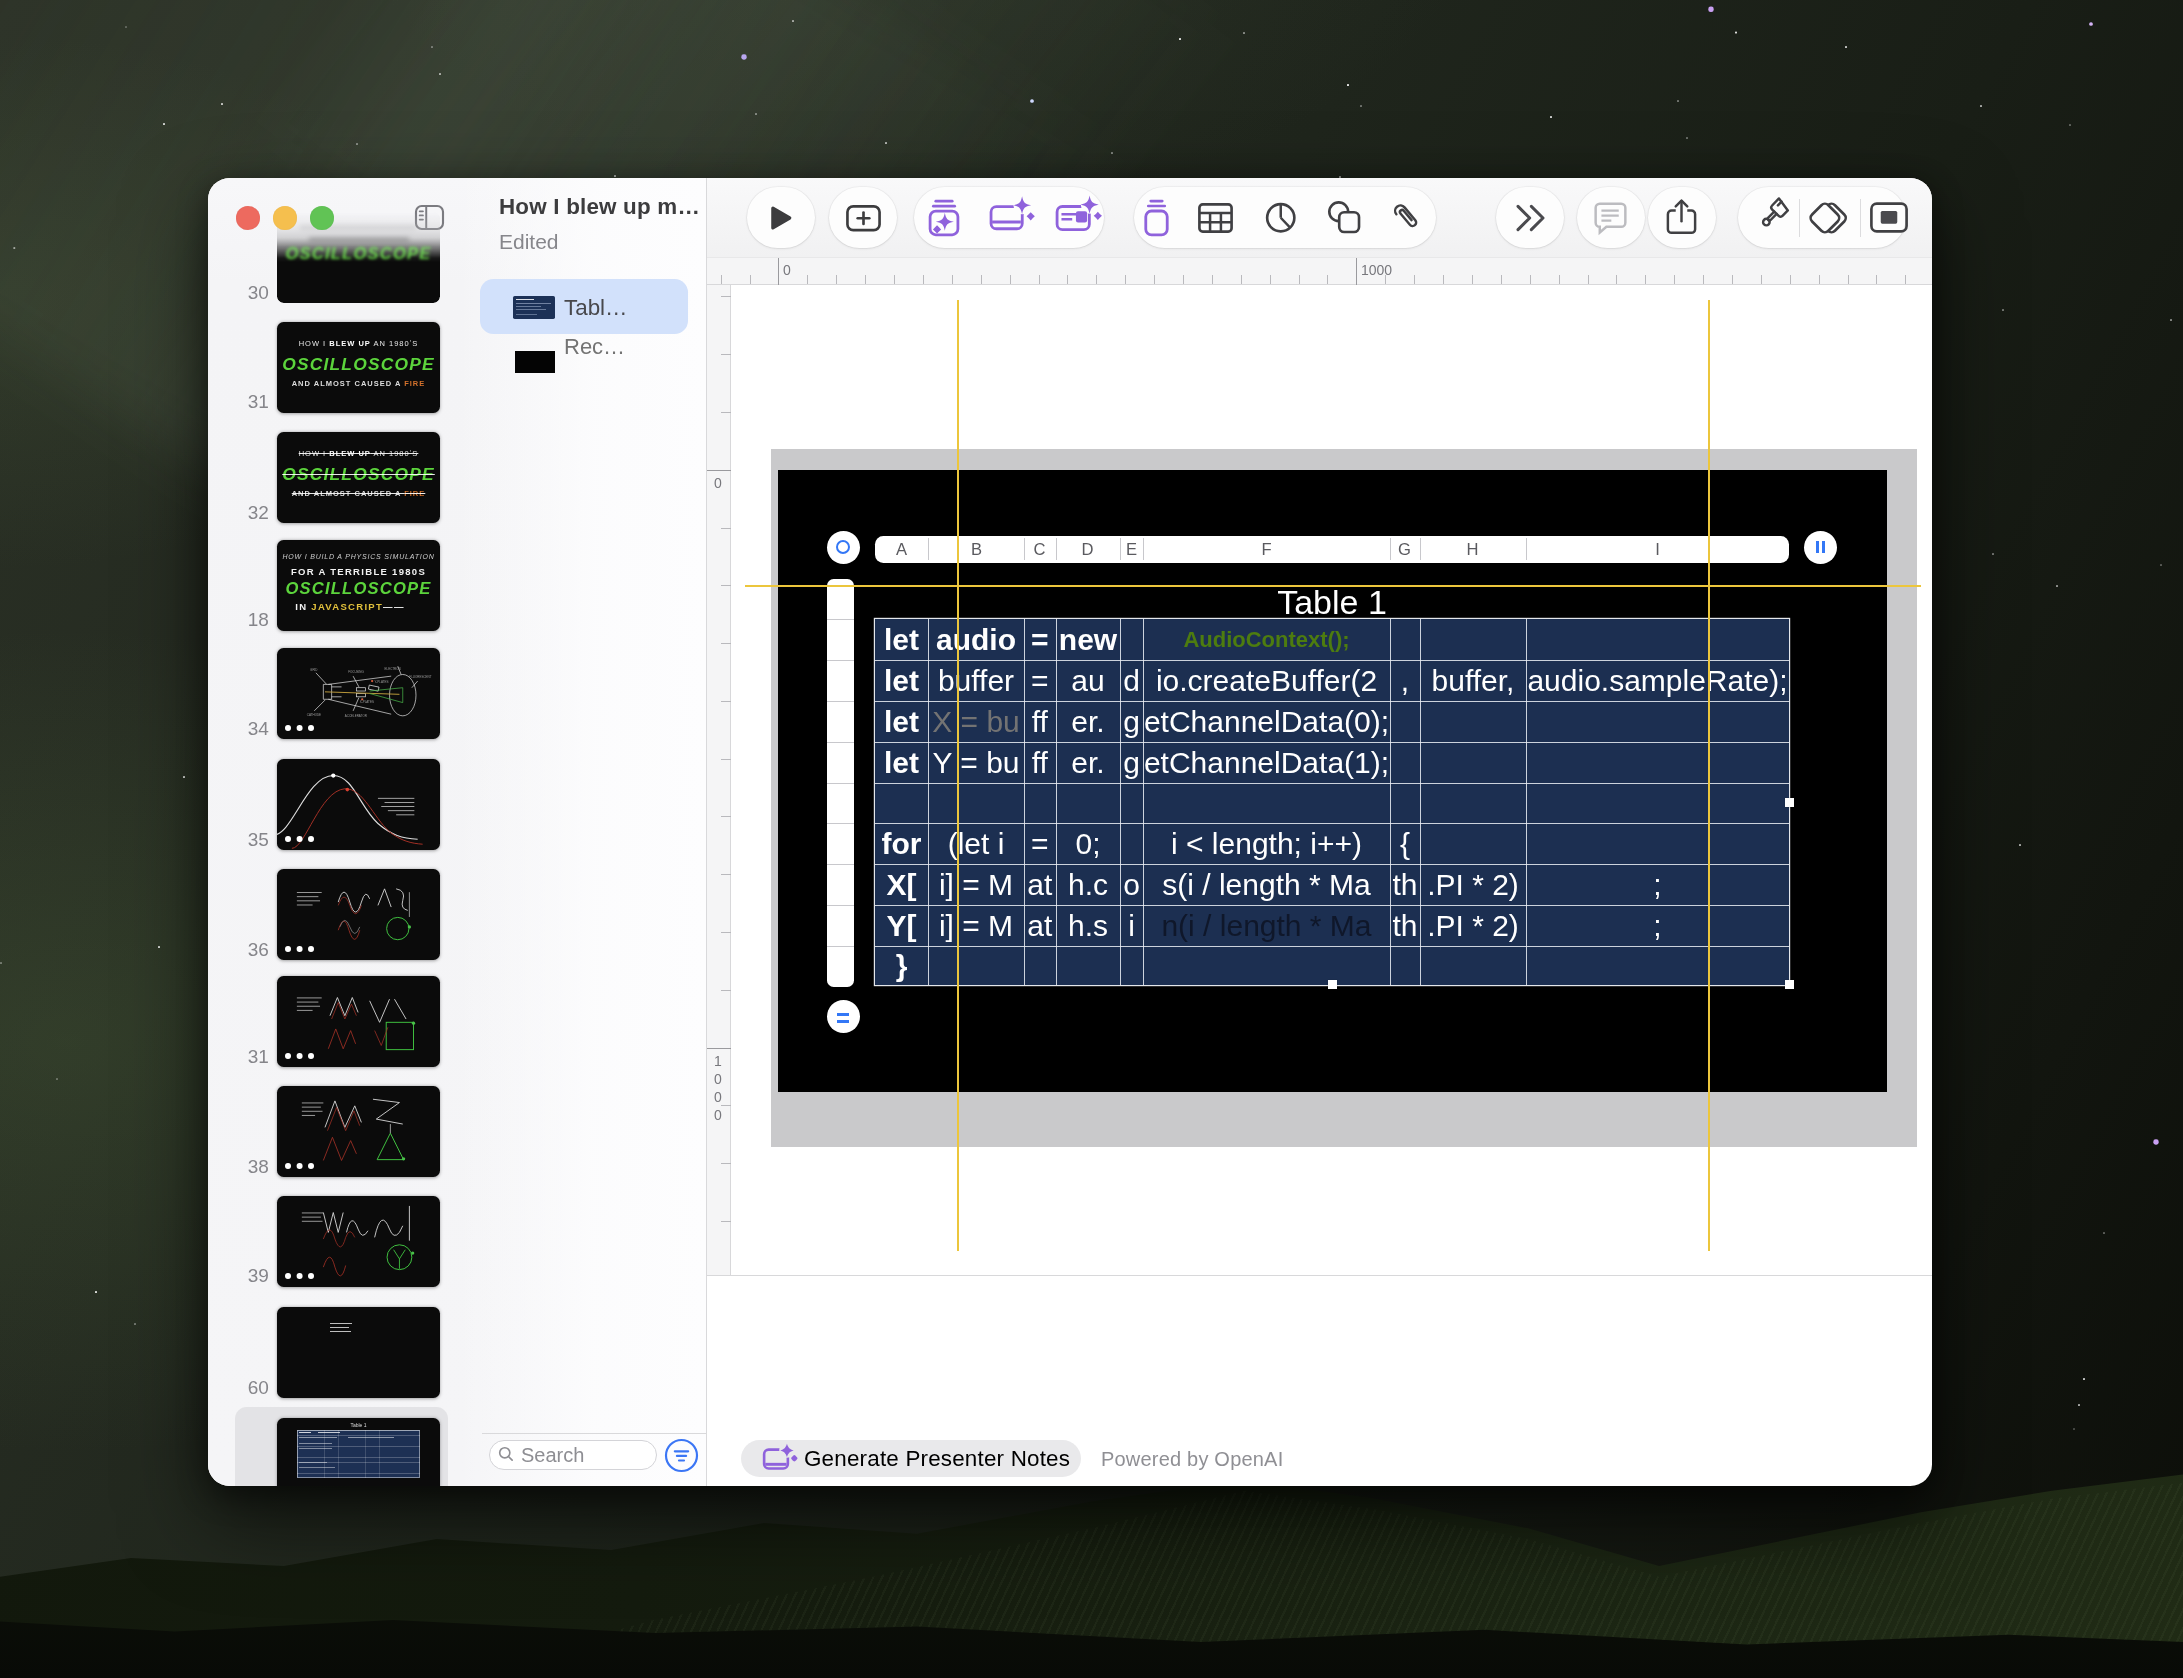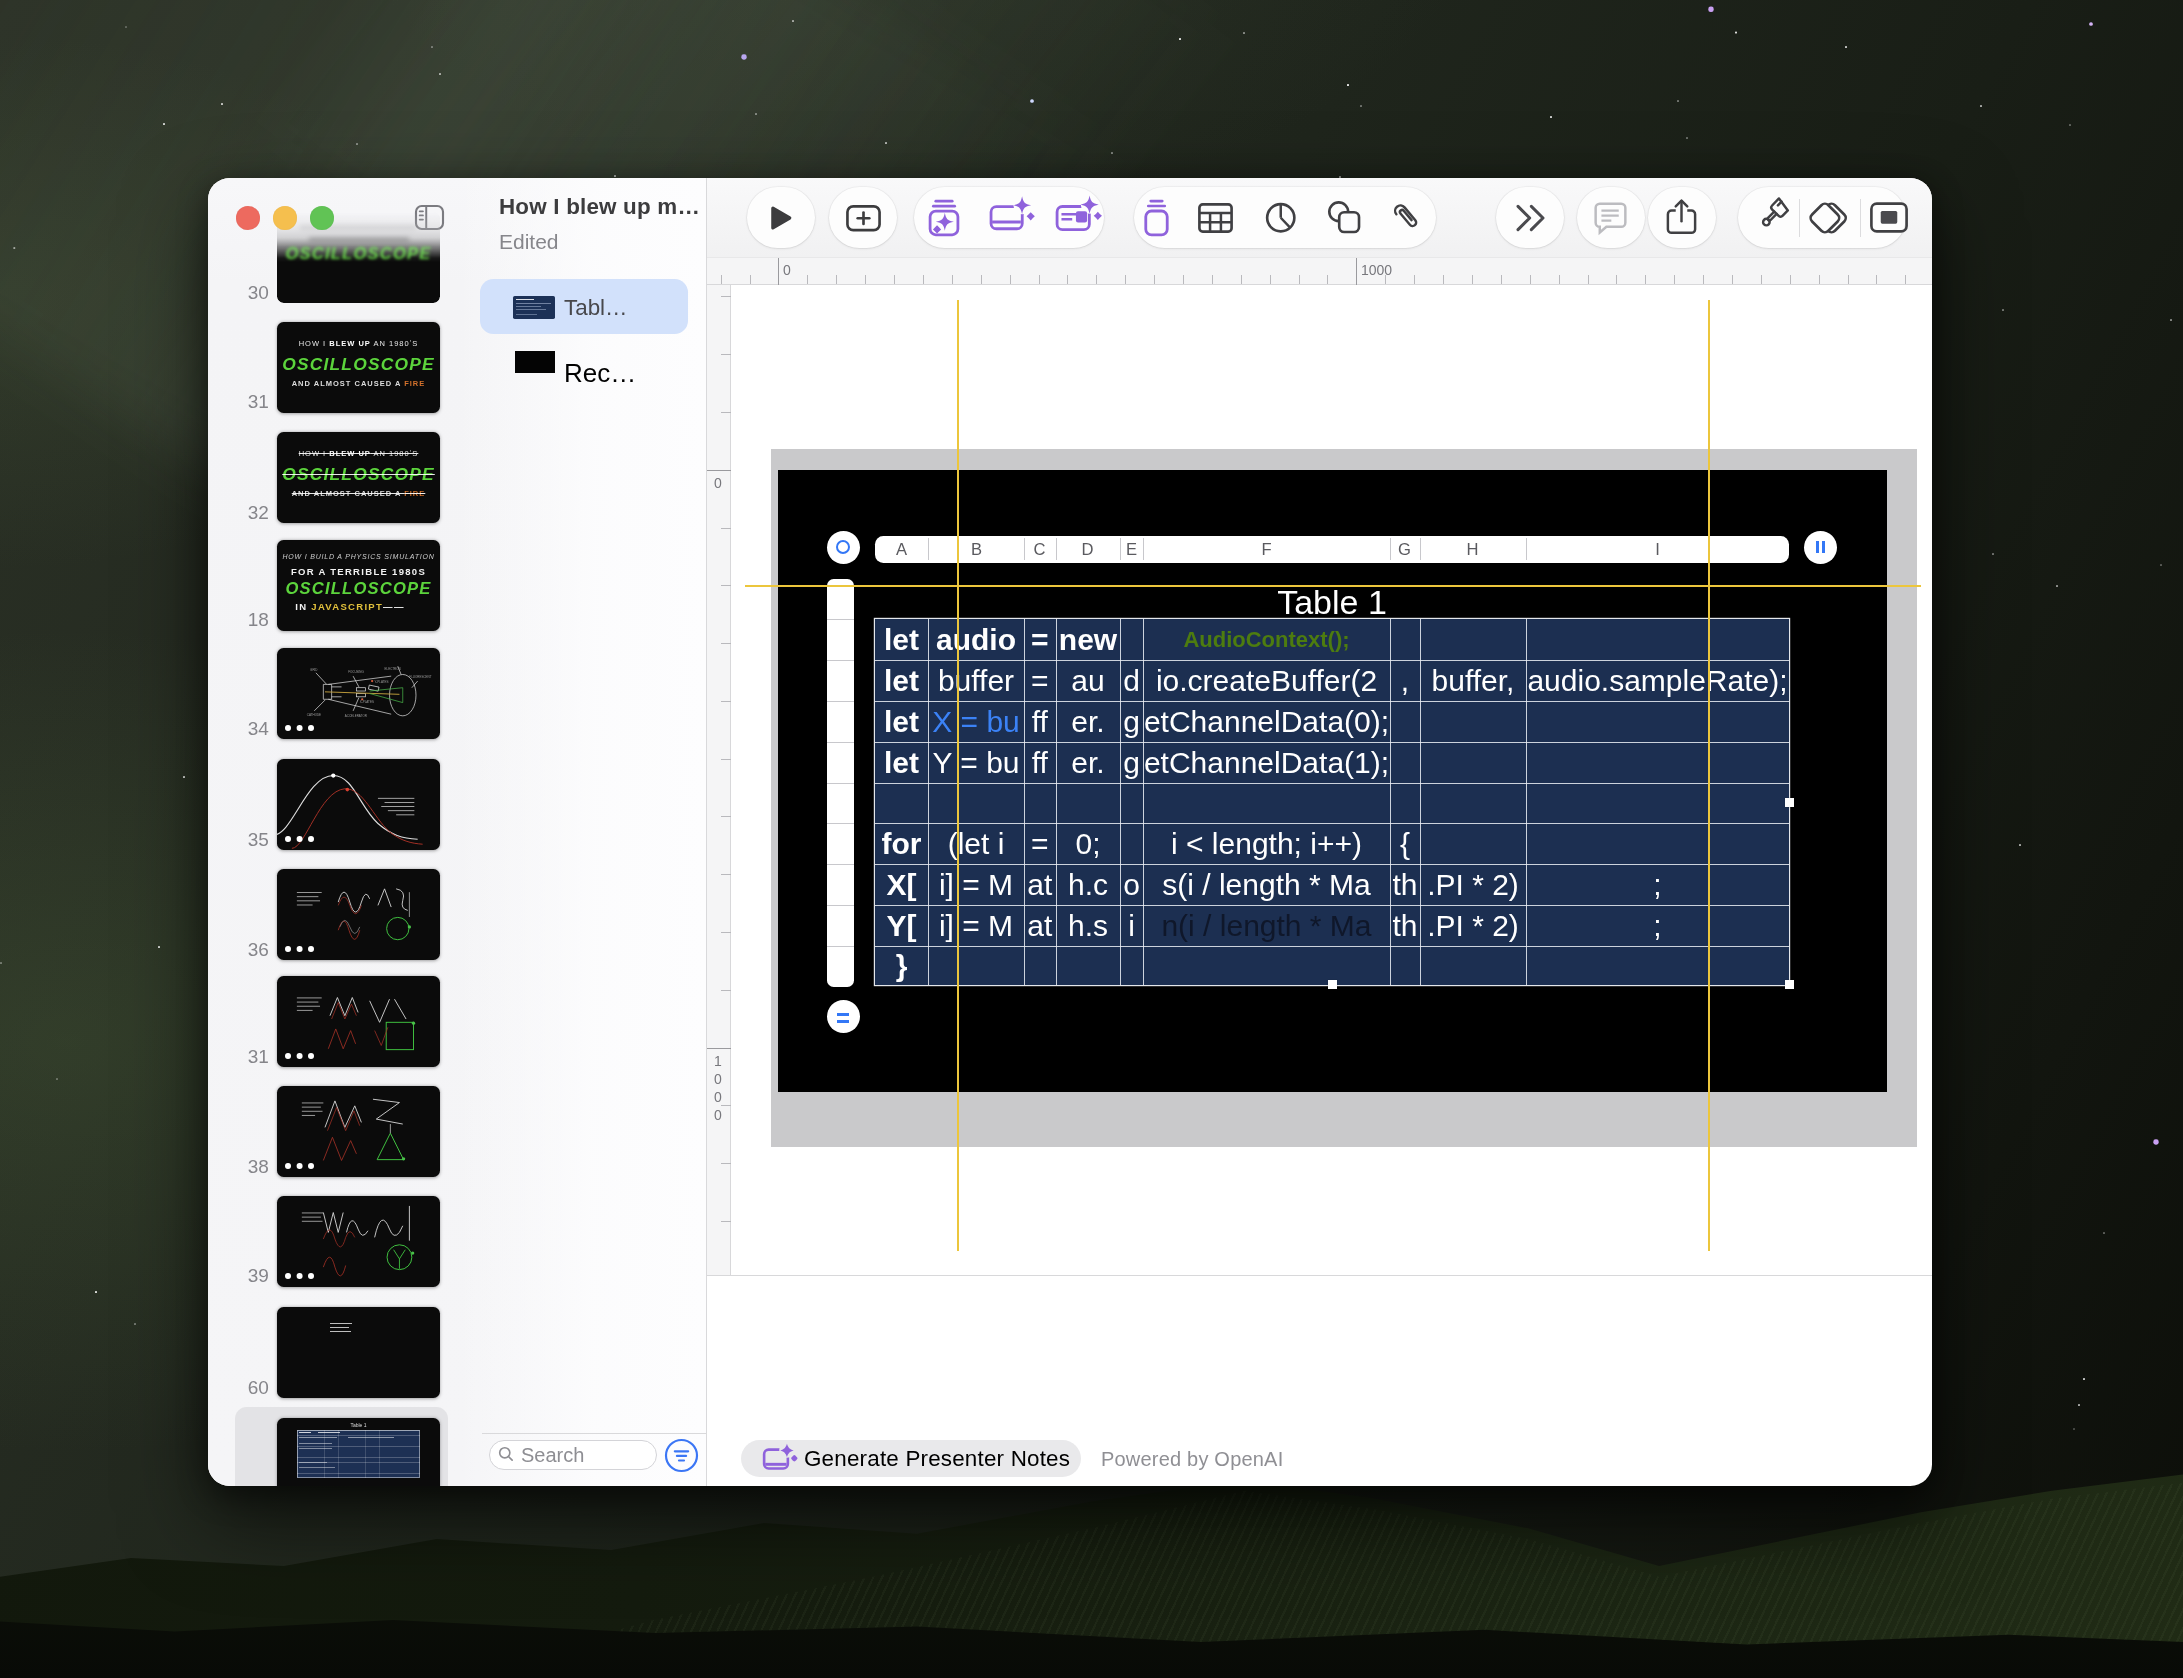--- a/index.html
+++ b/index.html
@@ -54,21 +54,21 @@
 <div class="abs" style="left:272px;top:101px;width:208px;height:55px;border-radius:13.3px;background:#d2e1fb"></div>
 <div class="abs" style="left:305px;top:118px;width:42px;height:23px;background:#1c3157;border-radius:1.7px;overflow:hidden">
   <div class="abs" style="left:2.5px;top:2.5px;width:18px;height:1.3px;background:rgba(255,255,255,0.85)"></div>
   <div class="abs" style="left:2.5px;top:6.6px;width:35px;height:1px;background:rgba(195,210,235,0.5)"></div>
   <div class="abs" style="left:2.5px;top:10px;width:25px;height:1px;background:rgba(195,210,235,0.45)"></div>
   <div class="abs" style="left:2.5px;top:13.3px;width:30px;height:1px;background:rgba(195,210,235,0.45)"></div>
   <div class="abs" style="left:2.5px;top:18px;width:21.6px;height:1px;background:rgba(195,210,235,0.4)"></div>
 </div>
 <div class="abs" style="left:356px;top:117px;font-size:22.4px;color:#48484c">Tabl…</div>
 <div class="abs" style="left:307px;top:173px;width:40px;height:21.6px;background:#040404"></div>
-<div class="abs" style="left:356px;top:180px;font-size:26px;color:#000000">Rec…</div>
+<div class="abs" style="left:356px;top:156px;font-size:22px;color:#737373">Rec…</div>
 <div class="abs" style="left:69px;top:34px;width:163px;height:91px;border-radius:6.6px;background:#0b0b0b;box-shadow:0 0.8px 3.3px rgba(0,0,0,0.35);overflow:hidden;z-index:5;-webkit-mask-image:linear-gradient(180deg,rgba(0,0,0,0) 0,rgba(0,0,0,0.35) 22%,rgba(0,0,0,0.8) 38%,#000 55%);mask-image:linear-gradient(180deg,rgba(0,0,0,0) 0,rgba(0,0,0,0.35) 22%,rgba(0,0,0,0.8) 38%,#000 55%);box-shadow:none;">
 <div class="abs" style="left:0;top:0;width:163px;height:46px;background:linear-gradient(180deg,#c9c9cb 0%,#b0b0b2 55%,rgba(95,95,95,0) 100%)"></div>
 <div class="abs" style="left:23px;top:13.3px;width:116px;height:4.1px;background:#6b6b6d;filter:blur(2.5px)"></div>
 <div class="abs" style="left:31.5px;top:25px;width:100px;height:5px;background:#5e5e60;filter:blur(2.5px)"></div>
 <div class="abs" style="left:0;top:31.5px;width:163px;text-align:center;font-size:16.6px;font-weight:bold;font-style:italic;letter-spacing:1.2px;color:#5cd43c;filter:blur(1.8px)">OSCILLOSCOPE</div>
 </div>
 <div class="abs" style="left:10.8px;top:104px;width:50px;text-align:right;font-size:19px;color:#85858a">30</div>
 <div class="abs" style="left:69px;top:144px;width:163px;height:91px;border-radius:6.6px;background:#0b0b0b;box-shadow:0 0.8px 3.3px rgba(0,0,0,0.35);overflow:hidden;z-index:5;">
       <div class="abs" style="left:0;top:17.4px;width:163px;text-align:center;font-size:7.5px;letter-spacing:1px;color:#e6e6e6;">HOW I <b style="color:#fff">BLEW UP</b> AN 1980ʼS</div>
       <div class="abs" style="left:0;top:31.5px;width:163px;text-align:center;font-size:17.4px;font-weight:bold;font-style:italic;letter-spacing:1.2px;color:#5cd43c;">OSCILLOSCOPE</div>
@@ -498,21 +498,21 @@
 <div class="abs" style="left:667px;top:482px;width:53px;height:41px;display:flex;align-items:center;justify-content:center;font-size:30px;font-weight:bold;color:#fff;z-index:16;white-space:nowrap">let</div>
 <div class="abs" style="left:720px;top:482px;width:96px;height:41px;display:flex;align-items:center;justify-content:center;font-size:30px;font-weight:normal;color:#fff;z-index:16;white-space:nowrap">buffer</div>
 <div class="abs" style="left:816px;top:482px;width:31.5px;height:41px;display:flex;align-items:center;justify-content:center;font-size:30px;font-weight:normal;color:#fff;z-index:16;white-space:nowrap">=</div>
 <div class="abs" style="left:848px;top:482px;width:64px;height:41px;display:flex;align-items:center;justify-content:center;font-size:30px;font-weight:normal;color:#fff;z-index:16;white-space:nowrap">au</div>
 <div class="abs" style="left:912px;top:482px;width:23px;height:41px;display:flex;align-items:center;justify-content:center;font-size:30px;font-weight:normal;color:#fff;z-index:16;white-space:nowrap">d</div>
 <div class="abs" style="left:935px;top:482px;width:247px;height:41px;display:flex;align-items:center;justify-content:center;font-size:30px;font-weight:normal;color:#fff;z-index:16;white-space:nowrap">io.createBuffer(2</div>
 <div class="abs" style="left:1182px;top:482px;width:30px;height:41px;display:flex;align-items:center;justify-content:center;font-size:30px;font-weight:normal;color:#fff;z-index:16;white-space:nowrap">,</div>
 <div class="abs" style="left:1212px;top:482px;width:106px;height:41px;display:flex;align-items:center;justify-content:center;font-size:30px;font-weight:normal;color:#fff;z-index:16;white-space:nowrap">buffer,</div>
 <div class="abs" style="left:1318px;top:482px;width:263px;height:41px;display:flex;align-items:center;justify-content:center;font-size:30px;font-weight:normal;color:#fff;z-index:16;white-space:nowrap">audio.sampleRate);</div>
 <div class="abs" style="left:667px;top:523px;width:53px;height:41px;display:flex;align-items:center;justify-content:center;font-size:30px;font-weight:bold;color:#fff;z-index:16;white-space:nowrap">let</div>
-<div class="abs" style="left:720px;top:523px;width:96px;height:41px;display:flex;align-items:center;justify-content:center;font-size:30px;font-weight:normal;color:#3b82f6;z-index:16;white-space:nowrap">X = bu</div>
+<div class="abs" style="left:720px;top:523px;width:96px;height:41px;display:flex;align-items:center;justify-content:center;font-size:30px;font-weight:normal;color:#737373;z-index:16;white-space:nowrap">X = bu</div>
 <div class="abs" style="left:816px;top:523px;width:31.5px;height:41px;display:flex;align-items:center;justify-content:center;font-size:30px;font-weight:normal;color:#fff;z-index:16;white-space:nowrap">ff</div>
 <div class="abs" style="left:848px;top:523px;width:64px;height:41px;display:flex;align-items:center;justify-content:center;font-size:30px;font-weight:normal;color:#fff;z-index:16;white-space:nowrap">er.</div>
 <div class="abs" style="left:912px;top:523px;width:23px;height:41px;display:flex;align-items:center;justify-content:center;font-size:30px;font-weight:normal;color:#fff;z-index:16;white-space:nowrap">g</div>
 <div class="abs" style="left:935px;top:523px;width:247px;height:41px;display:flex;align-items:center;justify-content:center;font-size:30px;font-weight:normal;color:#fff;z-index:16;white-space:nowrap">etChannelData(0);</div>
 <div class="abs" style="left:667px;top:564px;width:53px;height:41px;display:flex;align-items:center;justify-content:center;font-size:30px;font-weight:bold;color:#fff;z-index:16;white-space:nowrap">let</div>
 <div class="abs" style="left:720px;top:564px;width:96px;height:41px;display:flex;align-items:center;justify-content:center;font-size:30px;font-weight:normal;color:#fff;z-index:16;white-space:nowrap">Y = bu</div>
 <div class="abs" style="left:816px;top:564px;width:31.5px;height:41px;display:flex;align-items:center;justify-content:center;font-size:30px;font-weight:normal;color:#fff;z-index:16;white-space:nowrap">ff</div>
 <div class="abs" style="left:848px;top:564px;width:64px;height:41px;display:flex;align-items:center;justify-content:center;font-size:30px;font-weight:normal;color:#fff;z-index:16;white-space:nowrap">er.</div>
 <div class="abs" style="left:912px;top:564px;width:23px;height:41px;display:flex;align-items:center;justify-content:center;font-size:30px;font-weight:normal;color:#fff;z-index:16;white-space:nowrap">g</div>
 <div class="abs" style="left:935px;top:564px;width:247px;height:41px;display:flex;align-items:center;justify-content:center;font-size:30px;font-weight:normal;color:#fff;z-index:16;white-space:nowrap">etChannelData(1);</div>

